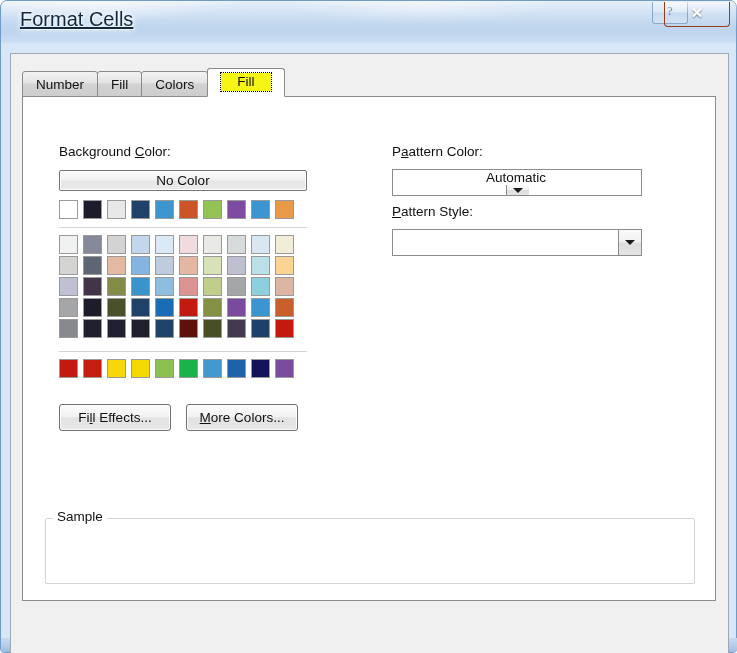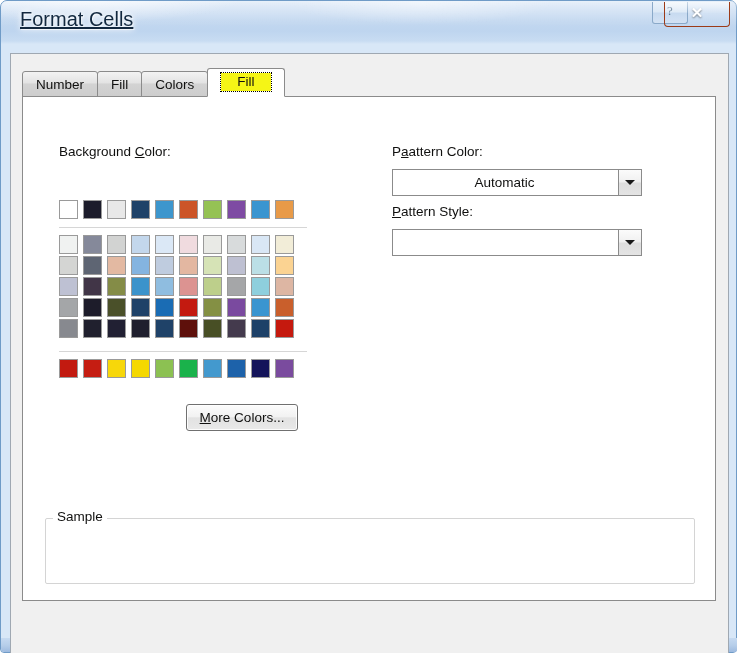--- a/index.html
+++ b/index.html
@@ -297,21 +297,21 @@
     display: flex;
     align-items: center;
     justify-content: center;
   }
   .combo .combo-arrow-box .arrow {
     width: 0; height: 0;
     border-left: 5px solid transparent;
     border-right: 5px solid transparent;
     border-top: 5px solid #1a1a1a;
   }
-  #pattern-color-combo { left: 369px; top: 72px; width: 250px; }
+  #pattern-color-combo { left: 369px; top: 72px; width: 250px; flex-direction: column; }
   #pattern-style-combo { left: 369px; top: 132px; width: 250px; }
 
   
   #sample-group {
     position: absolute;
     left: 22px; top: 421px;
     width: 650px; height: 66px;
     box-sizing: border-box;
     border: 1px solid #d4d4d4;
     border-radius: 2px;
@@ -395,20 +395,23 @@
           <span class="tab-highlight">Fill</span>
         </div>
       </div>
 
     <div id="tab-panel">
 
       <div class="field-label" style="left:36px; top:47px;">
         <span>Background </span><u>C</u><span>olor:</span>
       </div>
 
+      <div id="no-color-button">
+        <span>No Color</span>
+      </div>
 
       <div id="theme-colors-row">
           <div class="swatch-row">
             <div class="swatch" style="background: rgb(255, 255, 255);"></div>
             <div class="swatch" style="background: rgb(28, 28, 43);"></div>
             <div class="swatch" style="background: rgb(232, 232, 232);"></div>
             <div class="swatch" style="background: rgb(31, 66, 104);"></div>
             <div class="swatch" style="background: rgb(61, 150, 205);"></div>
             <div class="swatch" style="background: rgb(204, 85, 40);"></div>
             <div class="swatch" style="background: rgb(149, 194, 84);"></div>
@@ -489,20 +492,23 @@
             <div class="swatch" style="background: rgb(245, 216, 0);"></div>
             <div class="swatch" style="background: rgb(140, 193, 82);"></div>
             <div class="swatch" style="background: rgb(26, 178, 75);"></div>
             <div class="swatch" style="background: rgb(67, 153, 206);"></div>
             <div class="swatch" style="background: rgb(29, 98, 170);"></div>
             <div class="swatch" style="background: rgb(20, 20, 90);"></div>
             <div class="swatch" style="background: rgb(122, 75, 158);"></div>
           </div>
         </div>
 
+      <div class="push-button" id="fill-effects-button">
+        <span><span>Fi</span><u>l</u><span>l Effects...</span></span>
+      </div>
 
       <div class="push-button" id="more-colors-button">
         <span><span></span><u>M</u><span>ore Colors...</span></span>
       </div>
 
       <div class="field-label" style="left:369px; top:47px;">
         <span>P</span><u>a</u><span>attern Color:</span>
       </div>
 
       <div class="combo" id="pattern-color-combo">

